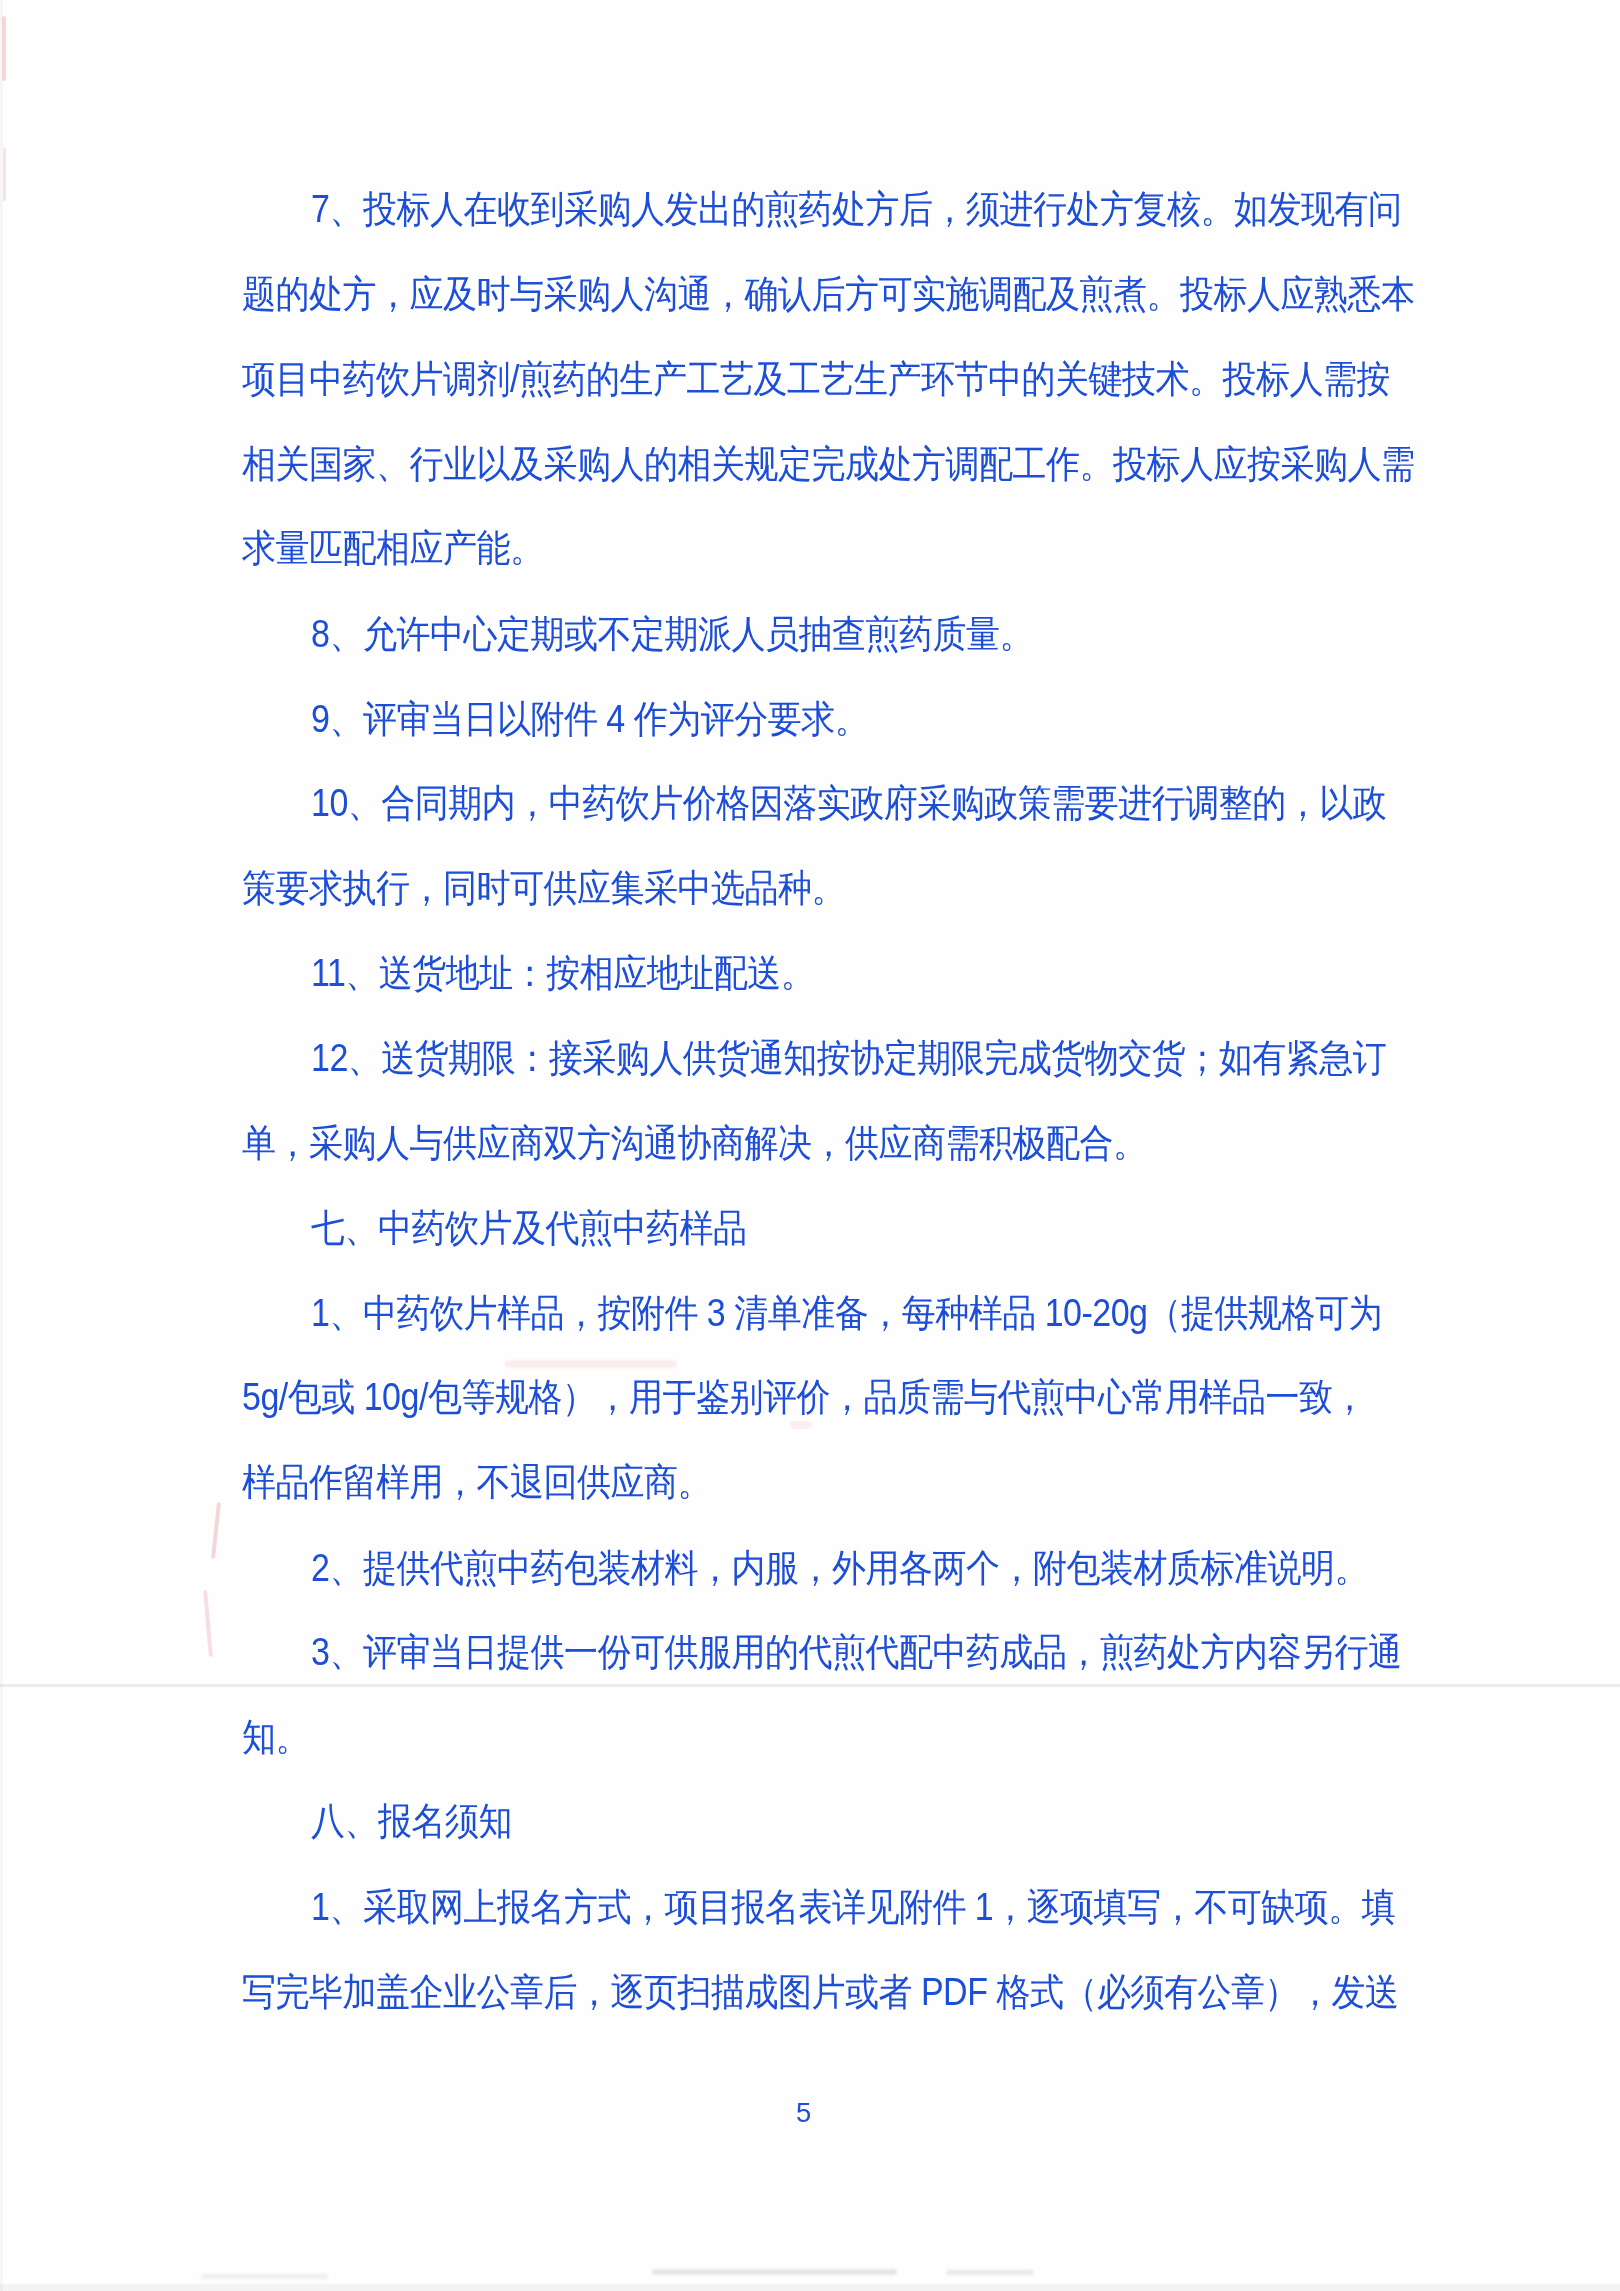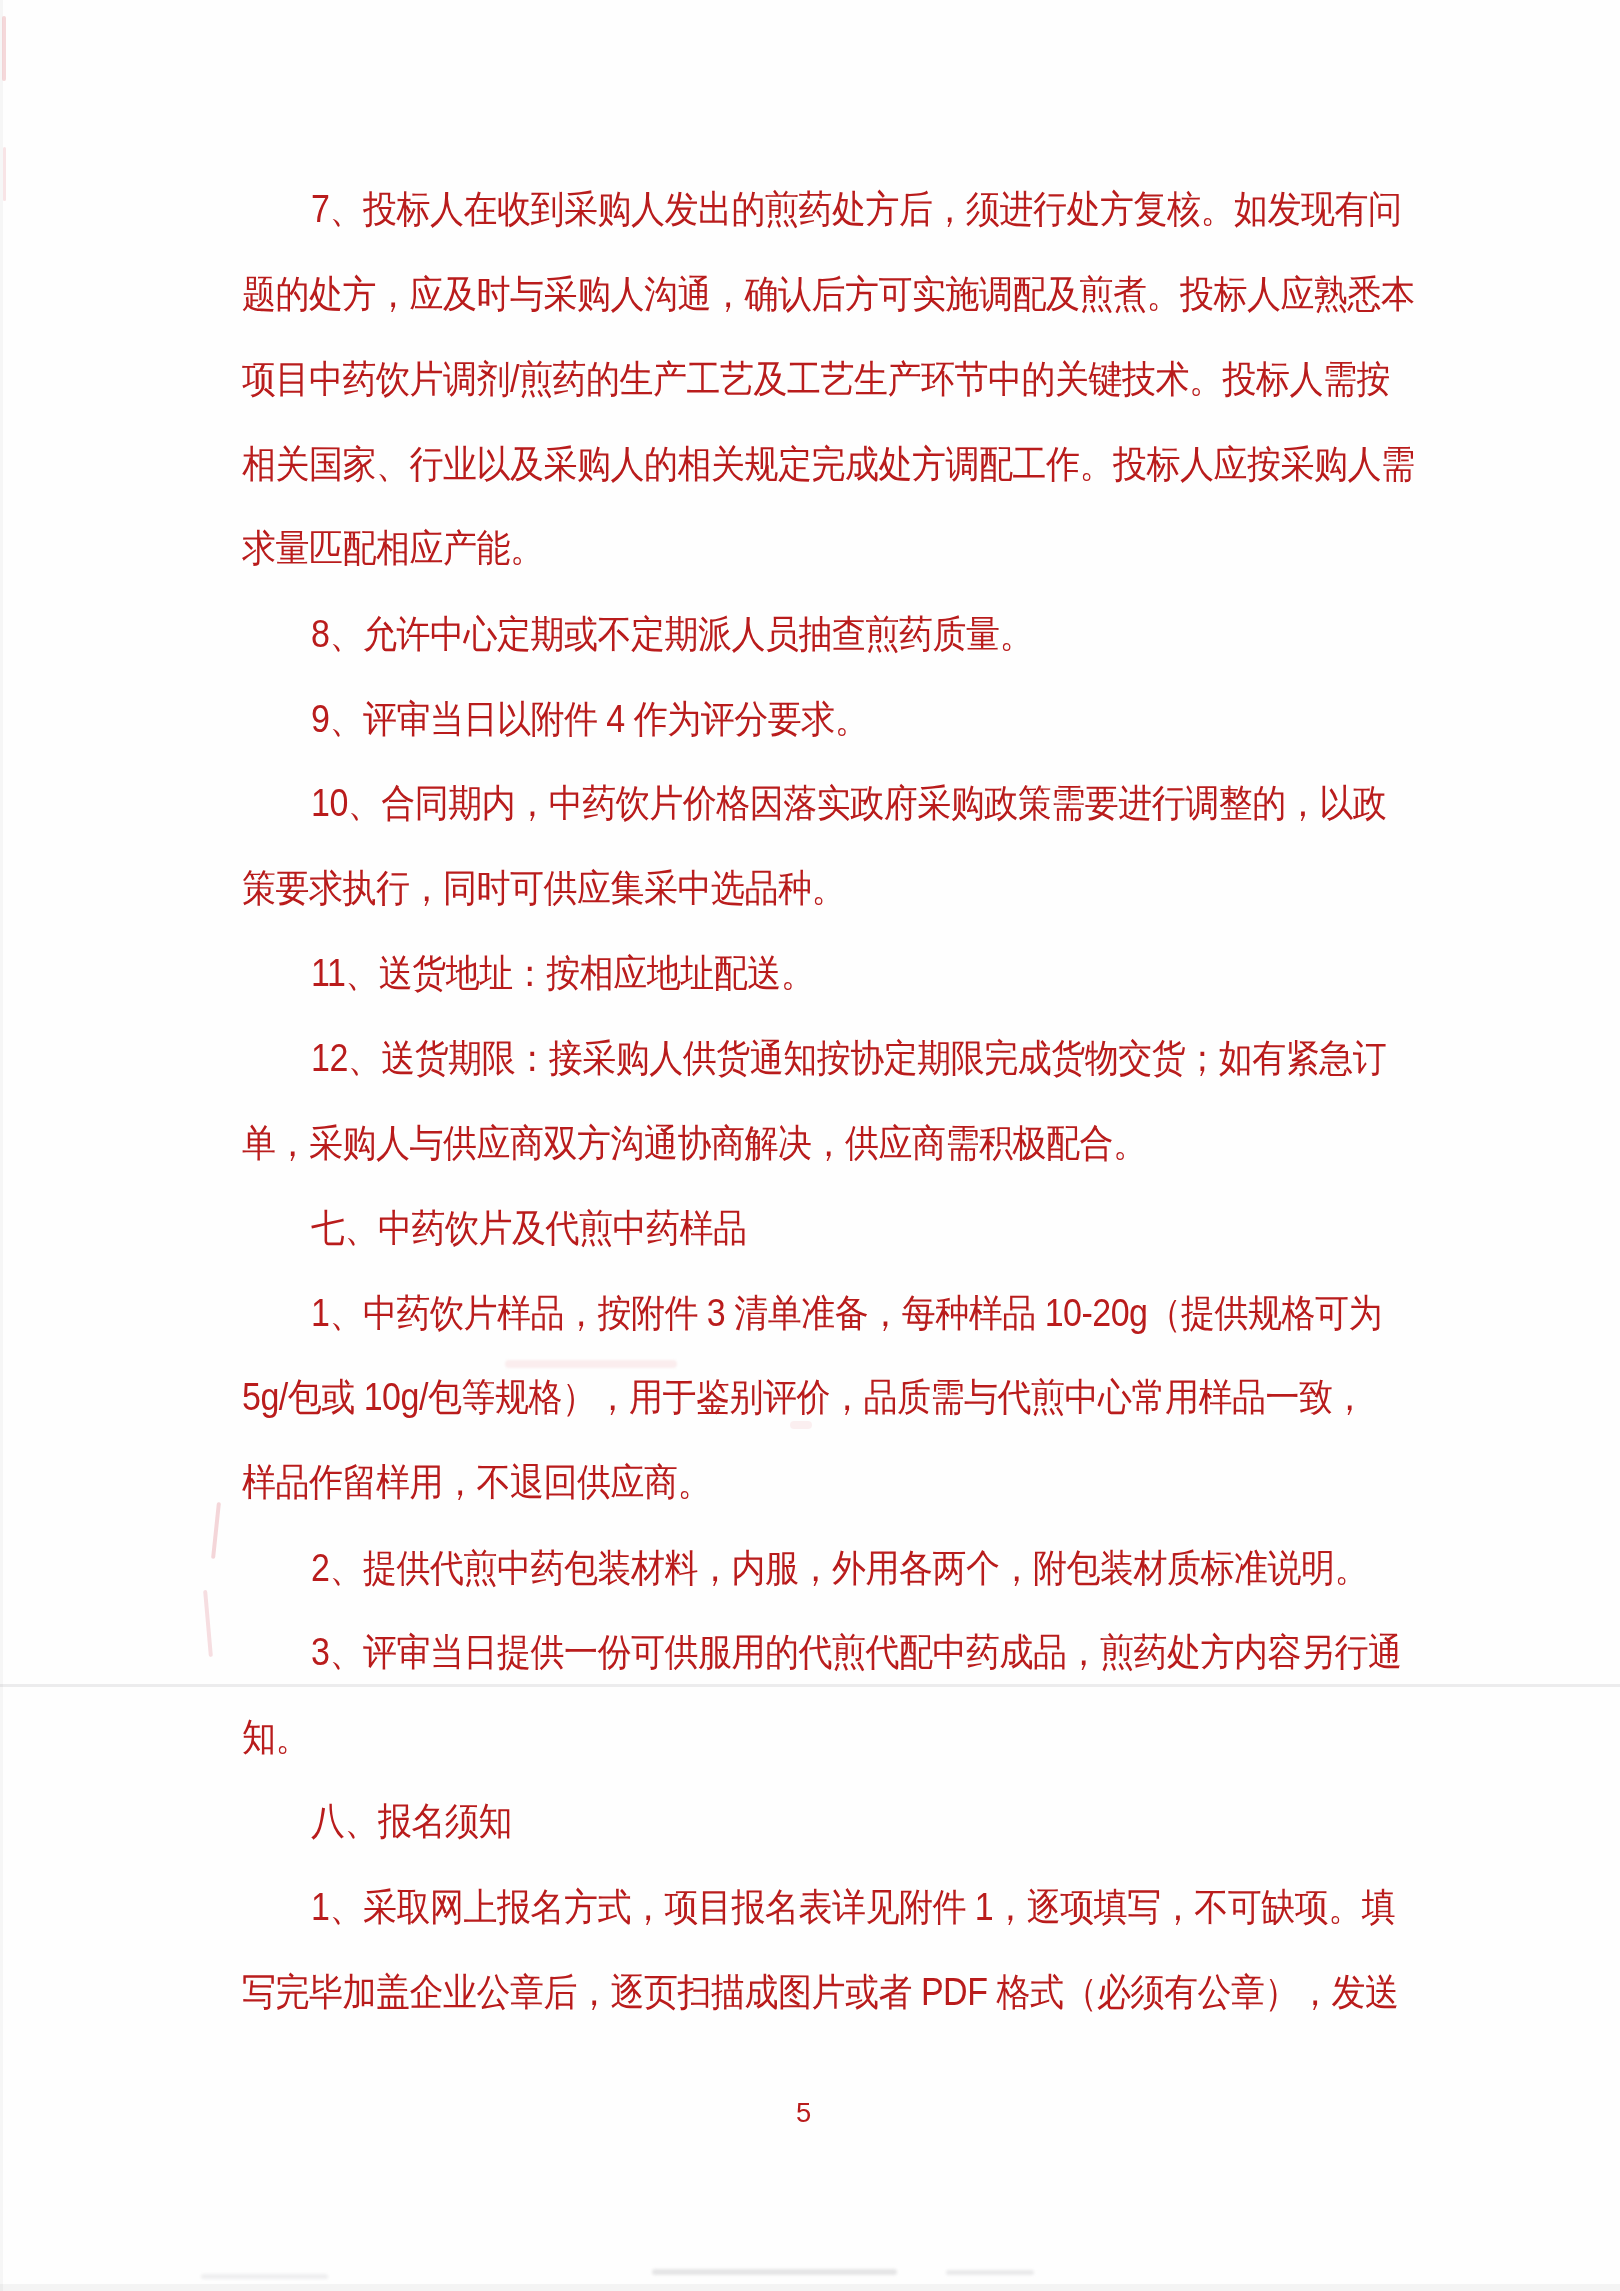--- a/index.html
+++ b/index.html
@@ -3,21 +3,21 @@
 <meta charset="utf-8">
 <style>
   html, body { margin: 0; padding: 0; background: #ffffff; }
   .page {
     position: relative;
     width: 1620px;
     height: 2292px;
     background: #fefefe;
     overflow: hidden;
     font-family: "Liberation Sans", "DejaVu Sans", sans-serif;
-    color: #b91c1c;
+    color: #1d4ed8;
   }
   .line {
     position: absolute;
     font-size: 34px;
     line-height: 34px;
     letter-spacing: -0.5px;
     white-space: pre;
     font-weight: 500;
     transform: scaleY(1.12);
     transform-origin: 0 0;

